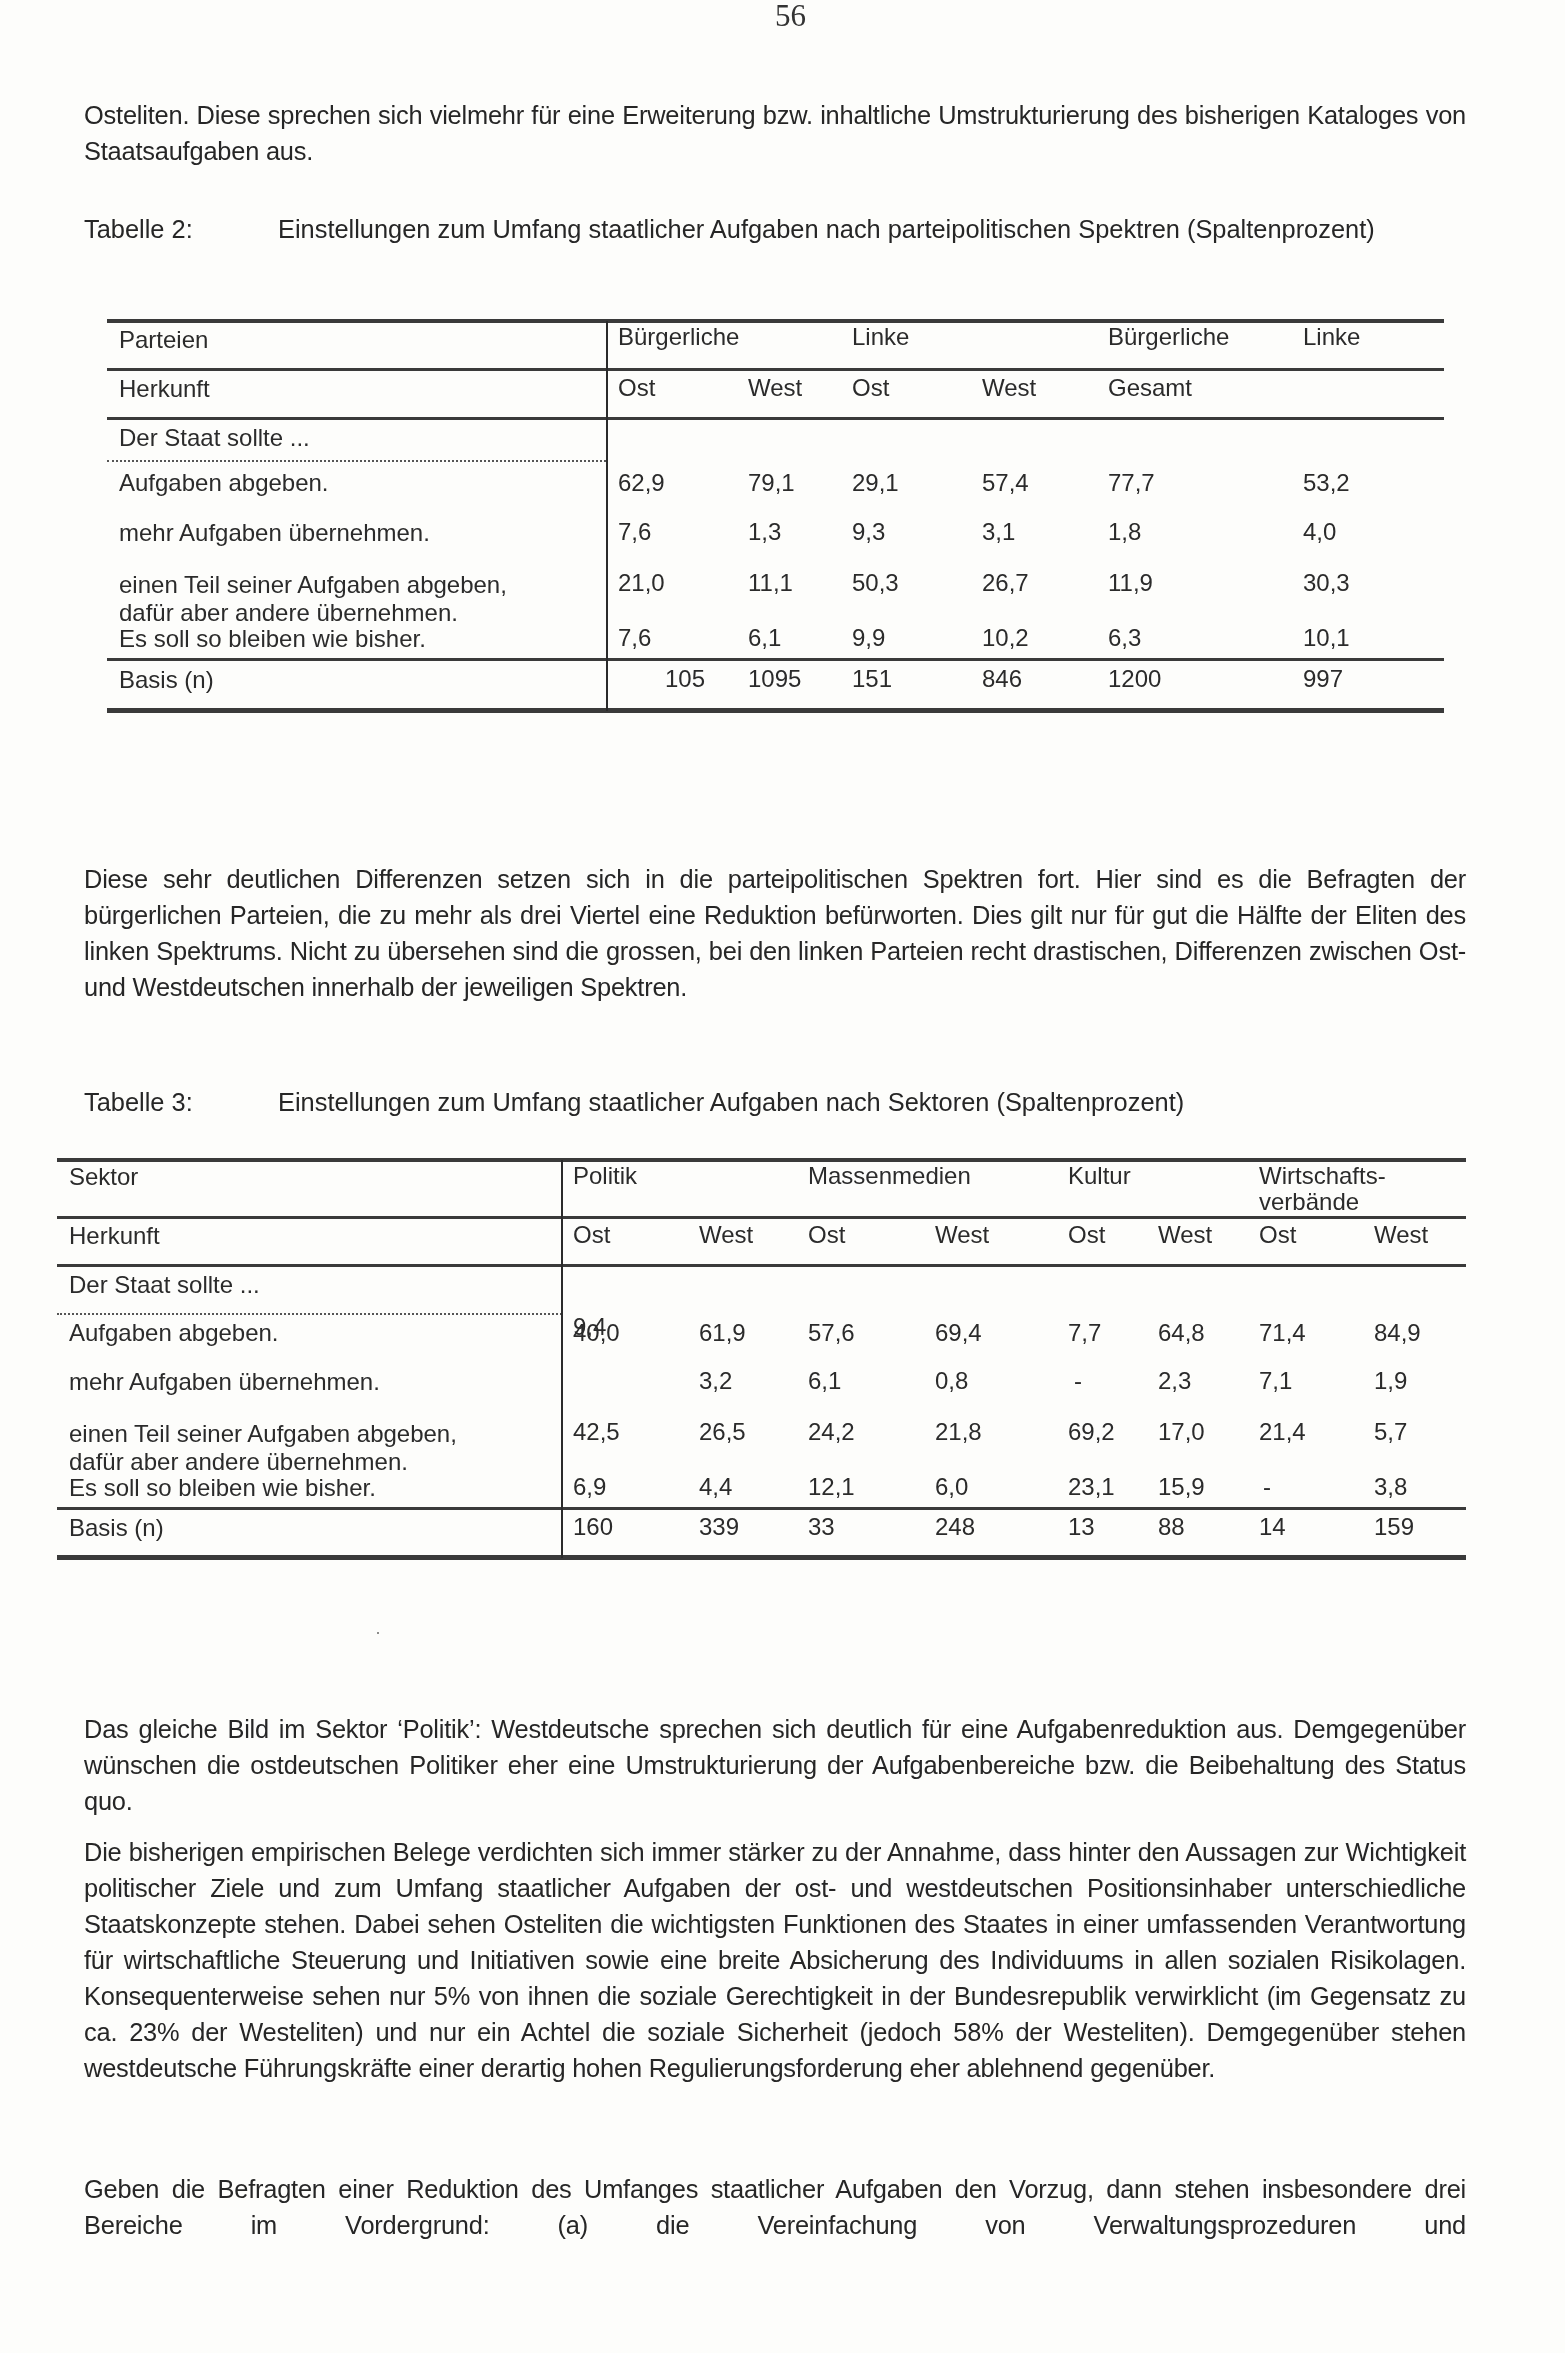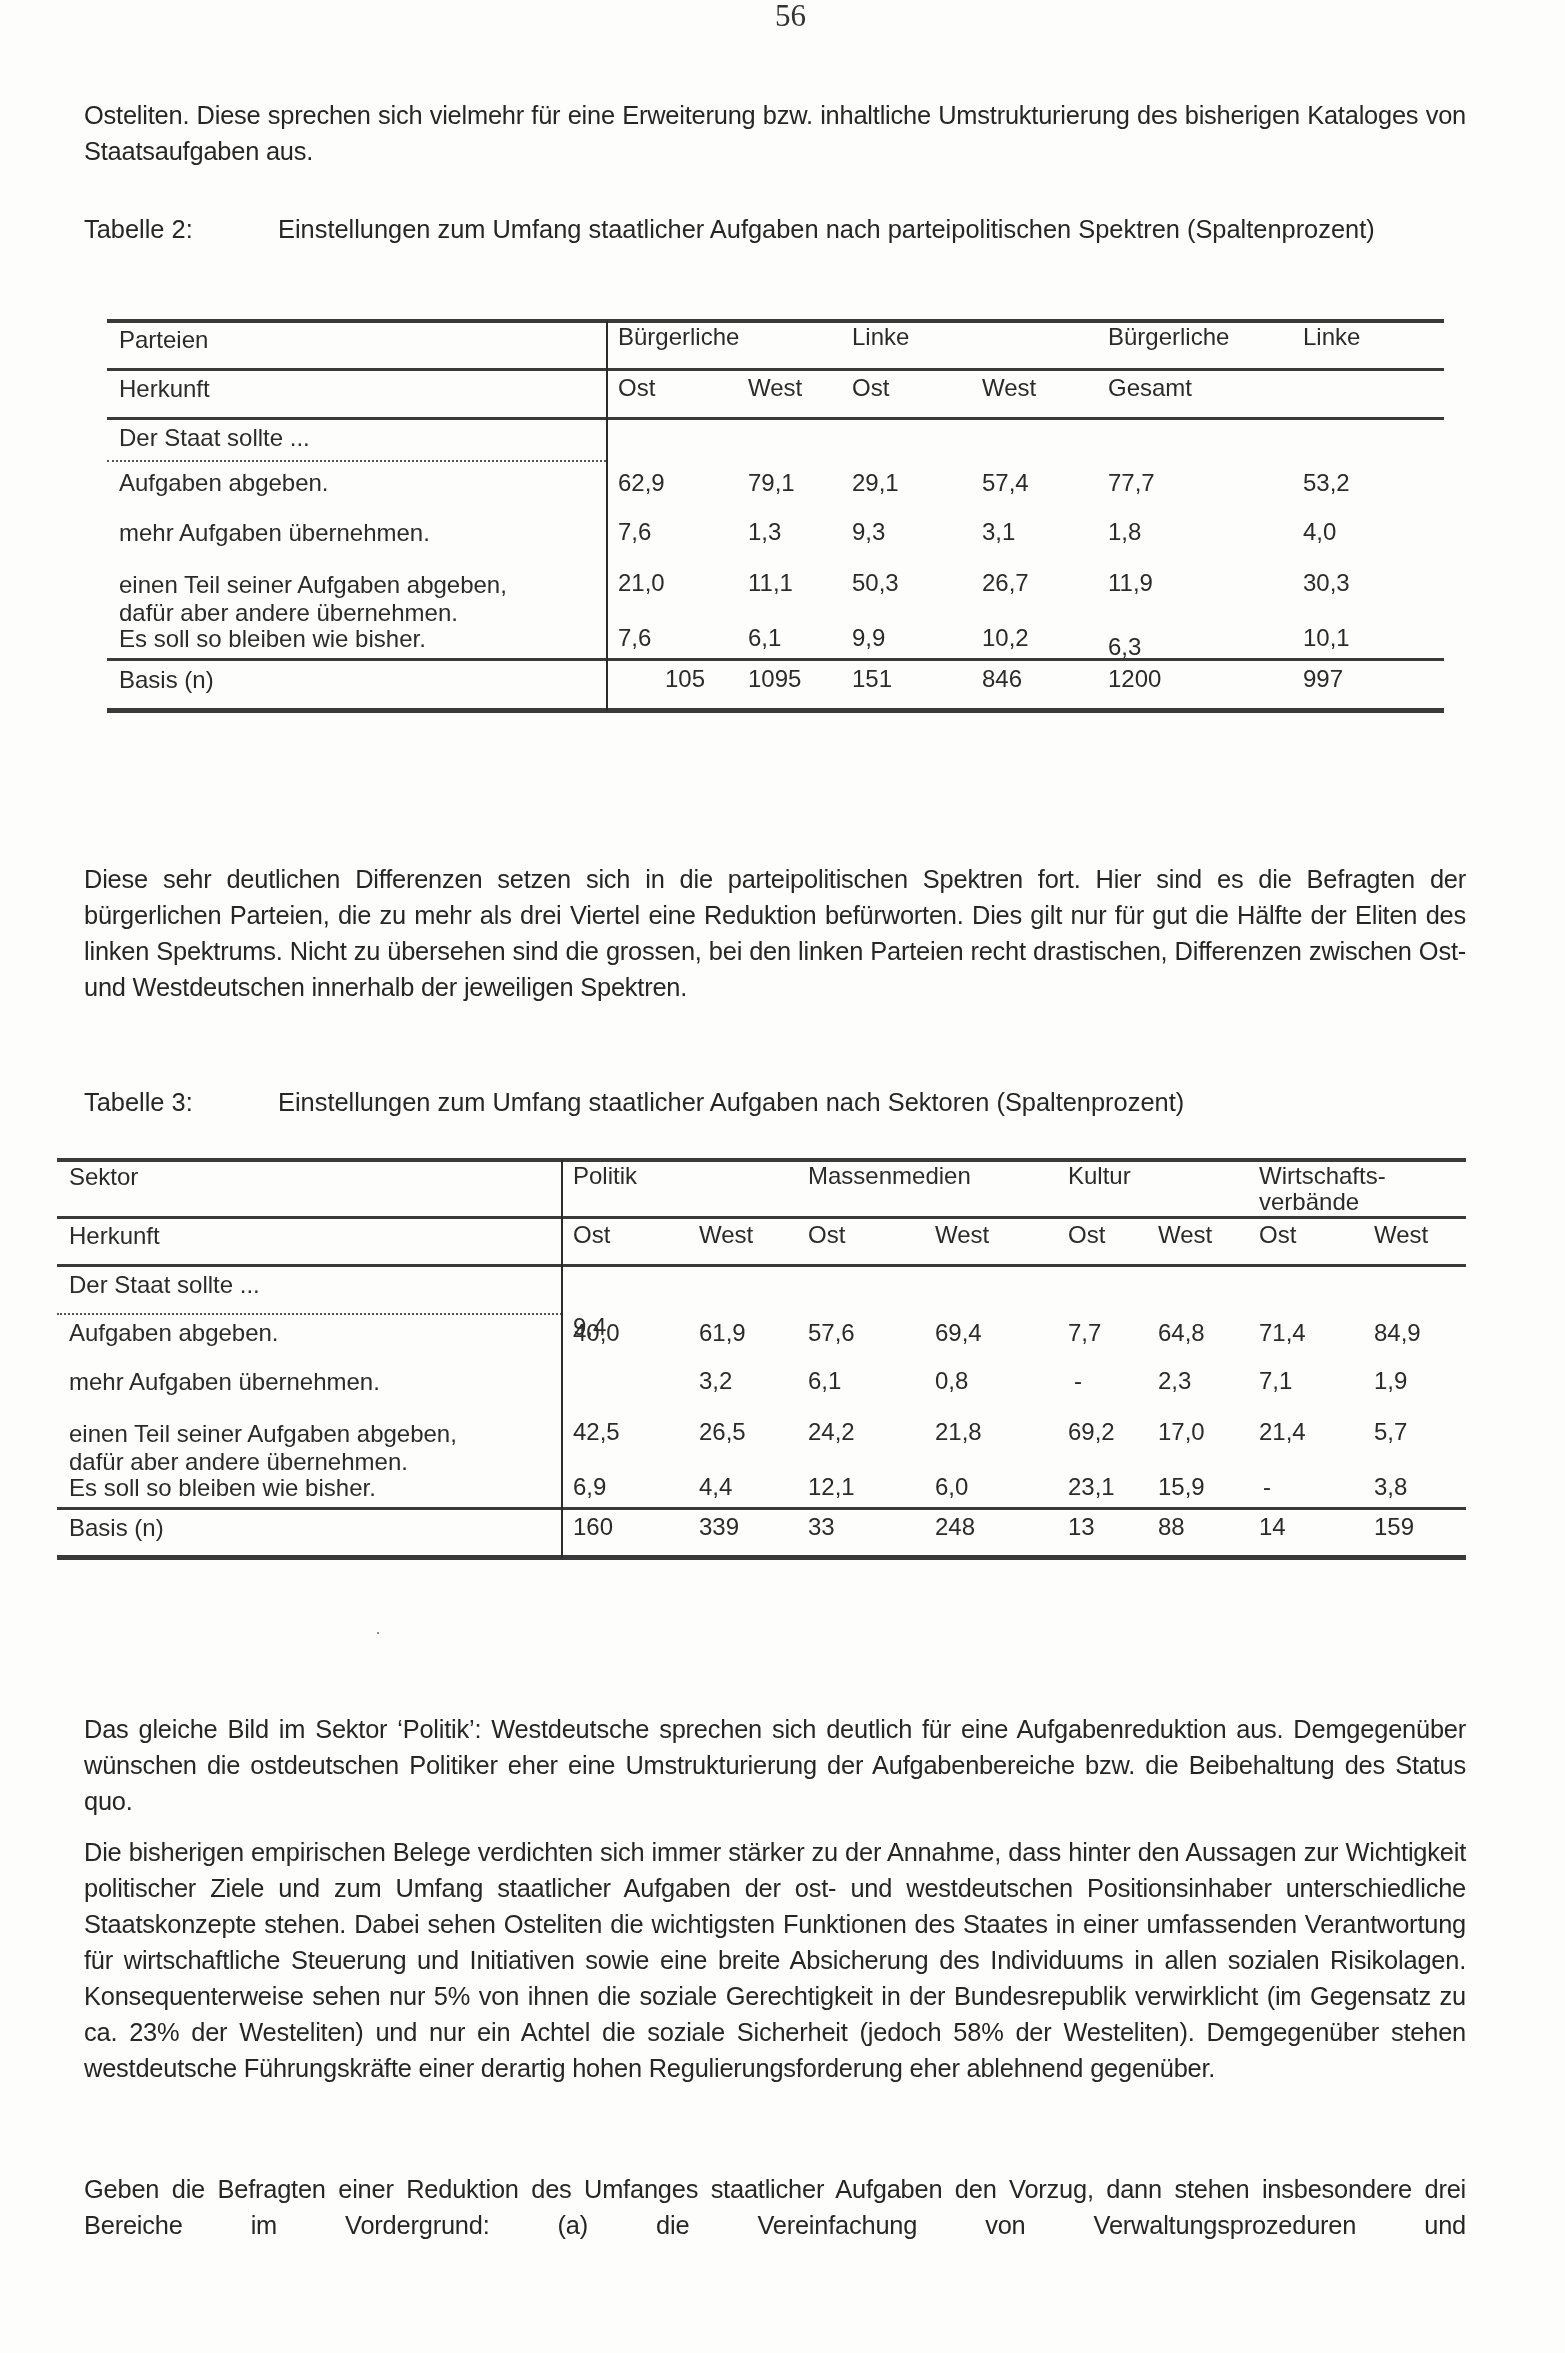--- a/index.html
+++ b/index.html
@@ -83,21 +83,21 @@
   <div class="abs cell" style="left:852px; top:569px;">50,3</div>
   <div class="abs cell" style="left:982px; top:569px;">26,7</div>
   <div class="abs cell" style="left:1108px; top:569px;">11,9</div>
   <div class="abs cell" style="left:1303px; top:569px;">30,3</div>
 
   <div class="abs stub" style="left:119px; top:624px;">Es soll so bleiben wie bisher.</div>
   <div class="abs cell" style="left:618px; top:624px;">7,6</div>
   <div class="abs cell" style="left:748px; top:624px;">6,1</div>
   <div class="abs cell" style="left:852px; top:624px;">9,9</div>
   <div class="abs cell" style="left:982px; top:624px;">10,2</div>
-  <div class="abs cell" style="left:1108px; top:624px;margin-top:9px;">6,3</div>
+  <div class="abs cell" style="left:1108px; top:624px;">6,3</div>
   <div class="abs cell" style="left:1303px; top:624px;">10,1</div>
 
   <div class="abs stub" style="left:119px; top:665px;">Basis (n)</div>
   <div class="abs cell" style="left:618px; top:665px;margin-left:47px;">105</div>
   <div class="abs cell" style="left:748px; top:665px;">1095</div>
   <div class="abs cell" style="left:852px; top:665px;">151</div>
   <div class="abs cell" style="left:982px; top:665px;">846</div>
   <div class="abs cell" style="left:1108px; top:665px;">1200</div>
   <div class="abs cell" style="left:1303px; top:665px;">997</div>
 </div>

